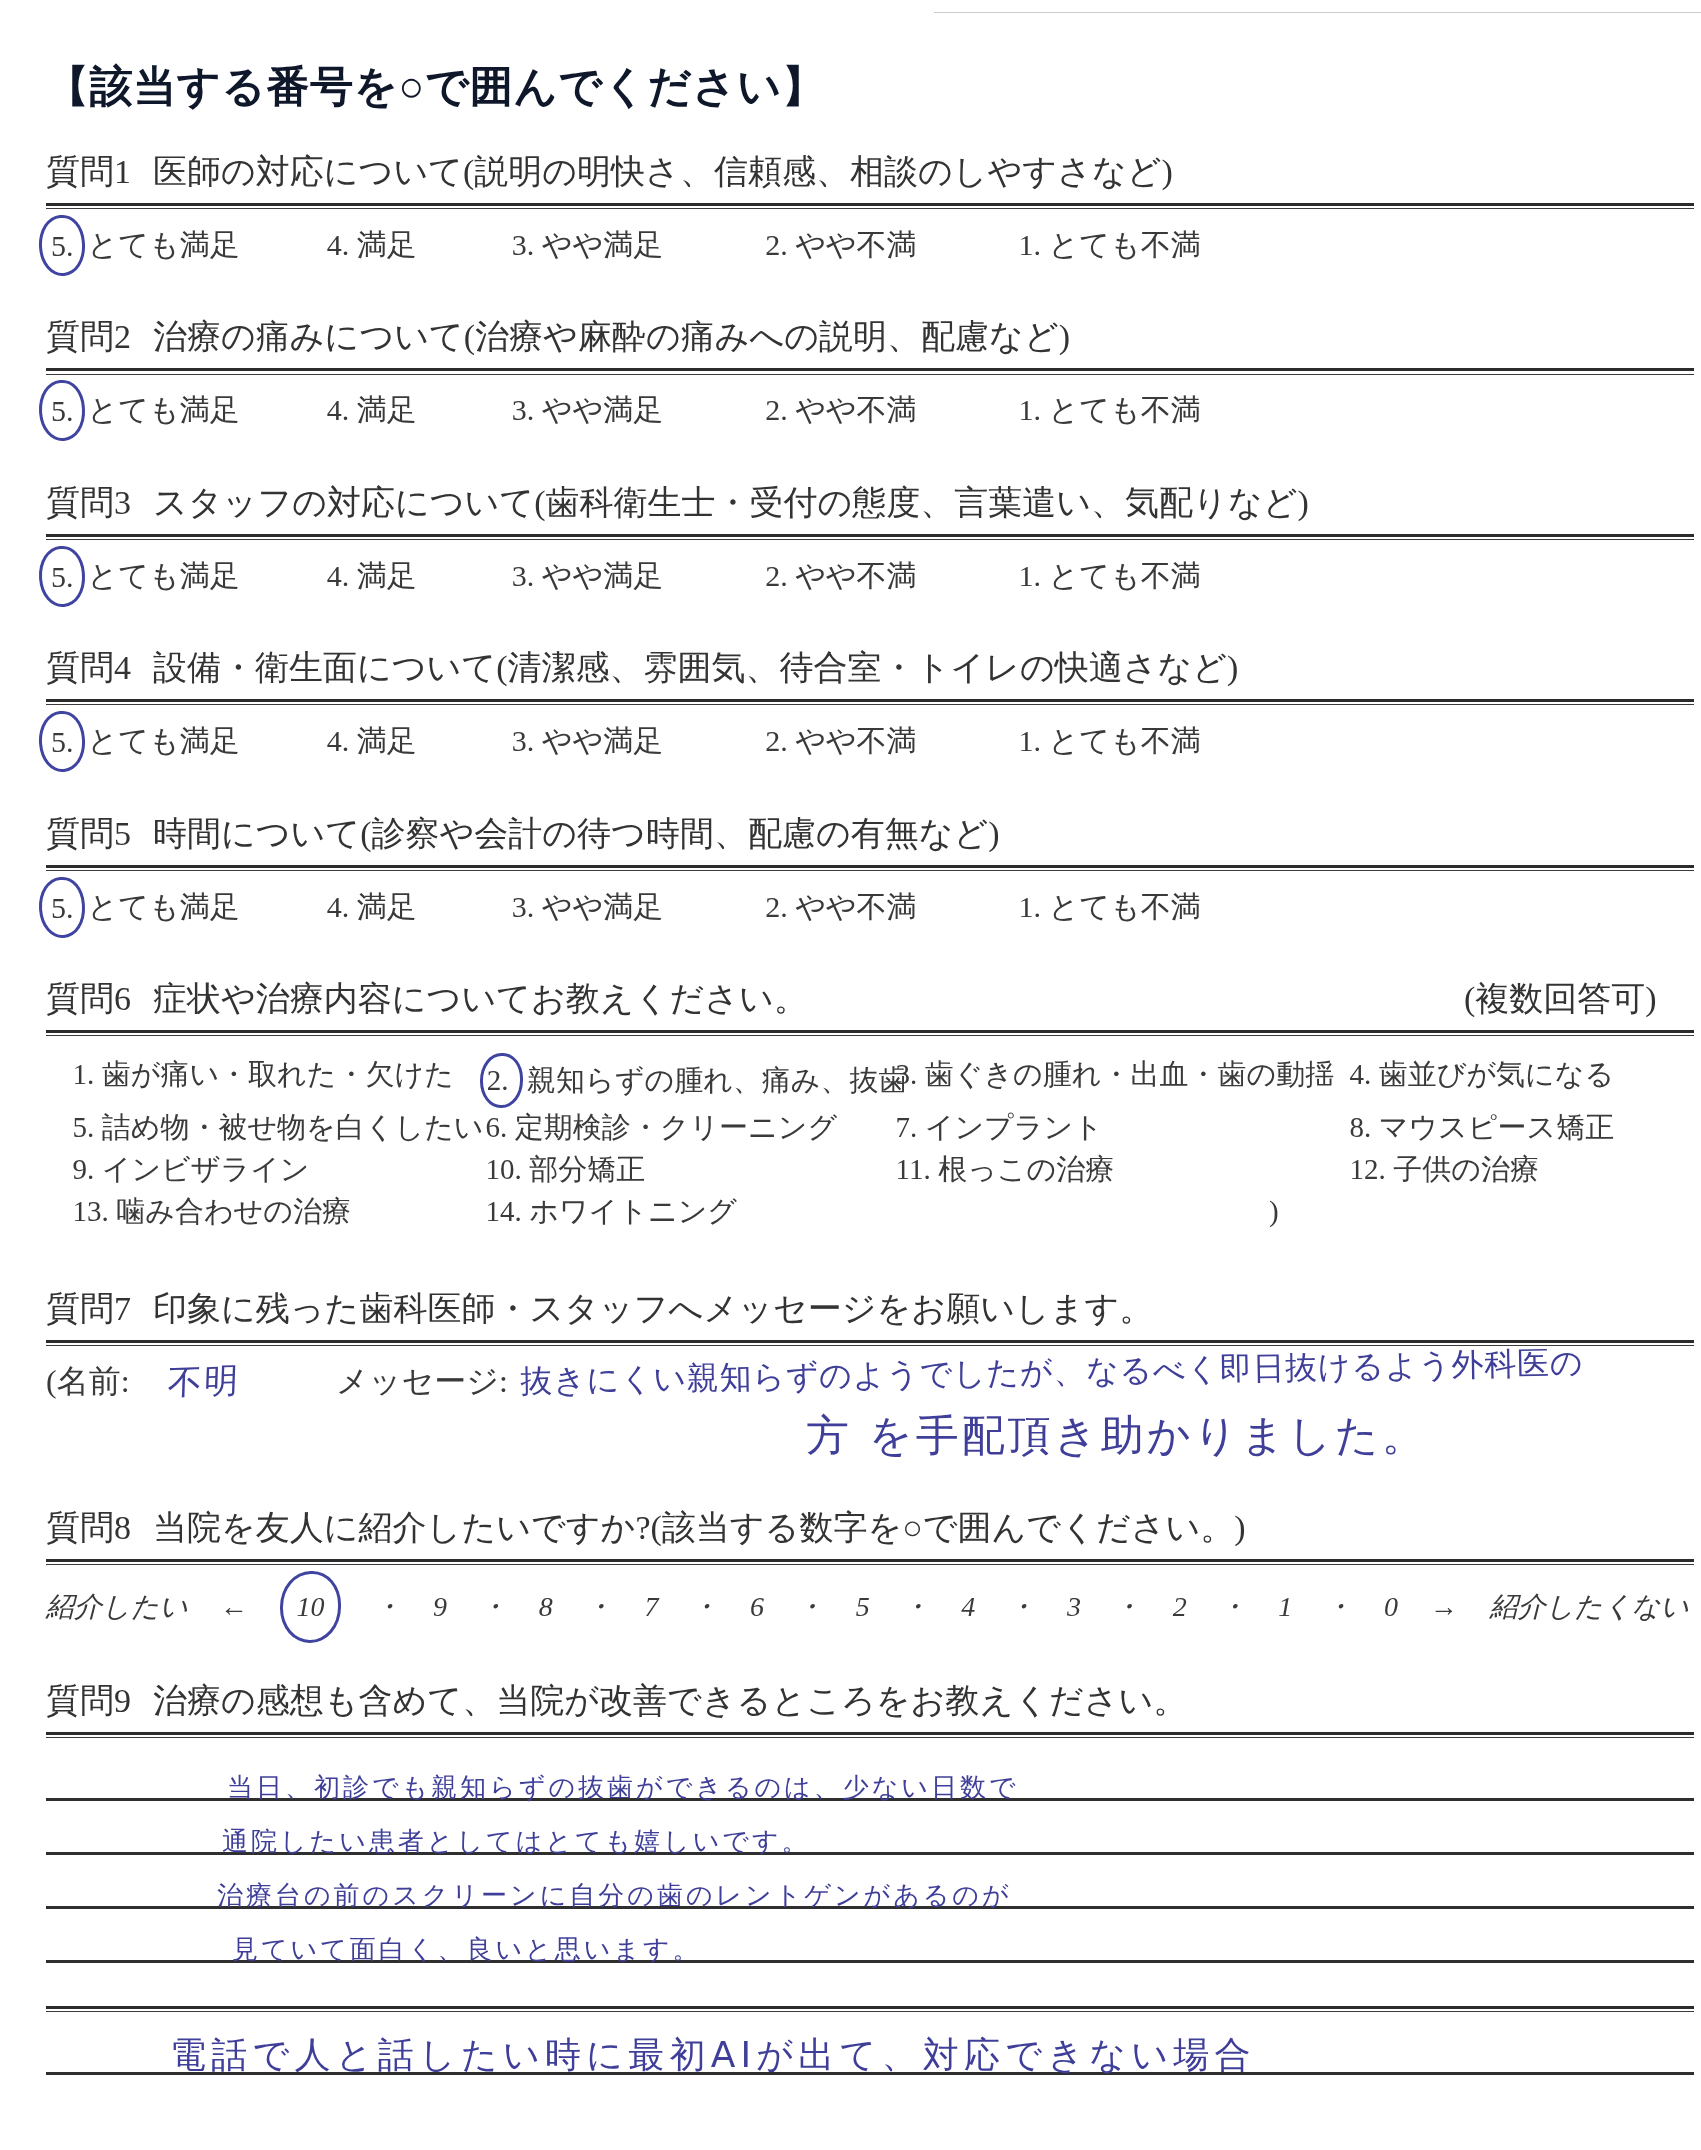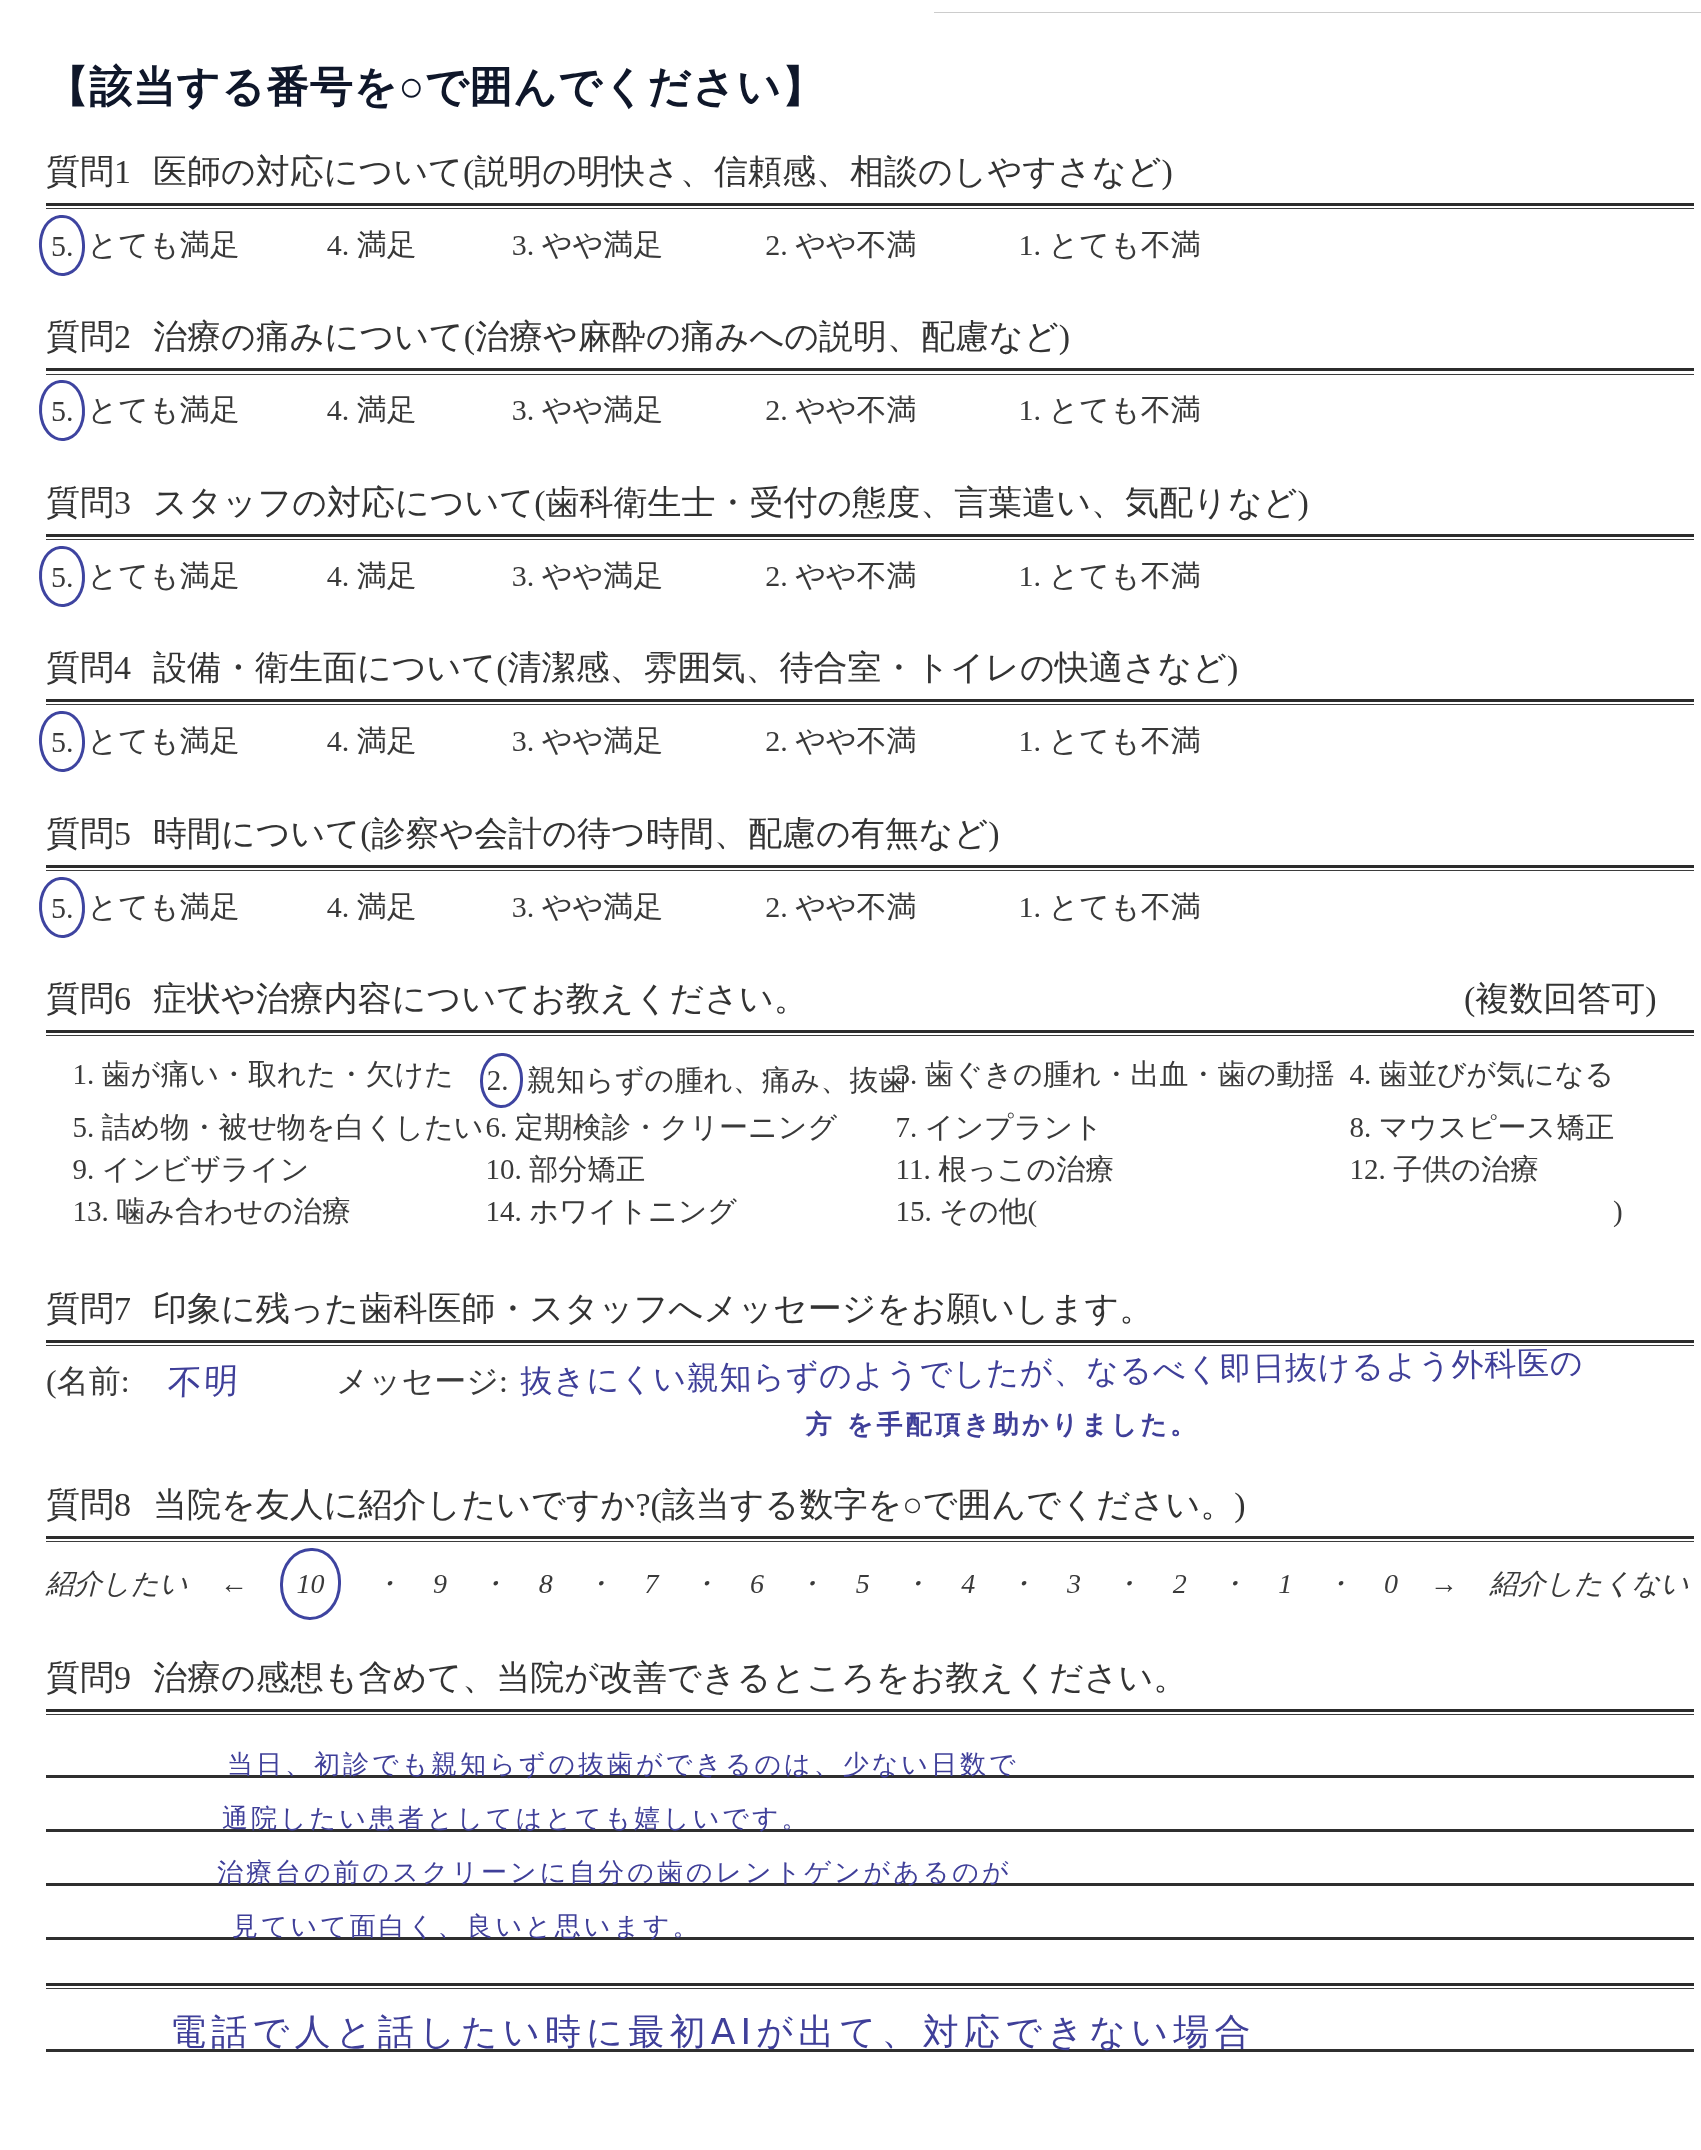--- a/index.html
+++ b/index.html
@@ -33,21 +33,21 @@
   .q6item .num { margin-right: 7.4px; }
   .paren-close { text-align: right; padding-right: 71px; }
 
   .hand { font-family: "DejaVu Sans", sans-serif; color: #3f3f99; letter-spacing: 2.2px; }
 
   .q7 { margin-top: 58px; }
   .q7row { display: flex; align-items: center; margin-top: 11.8px; font-size: 32px; line-height: 47px; white-space: nowrap; }
   .q7 .name { font-size: 34px; margin-left: 38px; transform: rotate(-2deg) skewX(-4deg); }
   .q7 .msglabel { margin-left: 96px; }
   .q7 .msg1 { font-size: 32px; margin-left: 11.8px; letter-spacing: 0.7px; transform: rotate(-1deg); transform-origin: left top; }
-  .q7 .msg2 { font-size: 26px; margin: 1.5px 0 0 760px; letter-spacing: 3px; font-weight: bold; }
+  .q7 .msg2 { font-size: 43px; margin: 1.5px 0 0 760px; letter-spacing: 3px; }
 
   .q8 { margin-top: 8.9px; }
   .q8row { display: flex; justify-content: space-between; align-items: center; margin-top: 10.3px; height: 63px; font-size: 28px; padding-right: 4.4px; font-style: italic; }
 
   .q9 { margin-top: 38px; }
   .q10 { margin-top: 43px; }
   .ans-area { margin-top: 8.9px; }
   .ans-line { position: relative; height: 51px; border-bottom: 3px solid #2f2f2f; }
   .ans-line .hand { position: absolute; bottom: -7.4px; white-space: nowrap; }
   .q9 .hand { left: 181px; font-size: 26px; letter-spacing: 3px; }
@@ -178,21 +178,20 @@
         <div class="q6item"><span class="num">7.</span><span>インプラント</span></div>
         <div class="q6item"><span class="num">8.</span><span>マウスピース矯正</span></div>
 
         <div class="q6item"><span class="num">9.</span><span>インビザライン</span></div>
         <div class="q6item"><span class="num">10.</span><span>部分矯正</span></div>
         <div class="q6item"><span class="num">11.</span><span>根っこの治療</span></div>
         <div class="q6item"><span class="num">12.</span><span>子供の治療</span></div>
 
         <div class="q6item"><span class="num">13.</span><span>噛み合わせの治療</span></div>
         <div class="q6item"><span class="num">14.</span><span>ホワイトニング</span></div>
-        <div class="q6item"><span class="num">15.</span><span>その他(</span></div>
         <div class="q6item paren-close">)</div>
       </div>
     </section>
 
     <section class="qblock q7">
       <div class="qheader">
         <span class="qlabel">質問7</span><span class="qtitle">印象に残った歯科医師・スタッフへメッセージをお願いします。</span>
       </div>
       <div class="rule2"></div>
       <div class="q7row">

